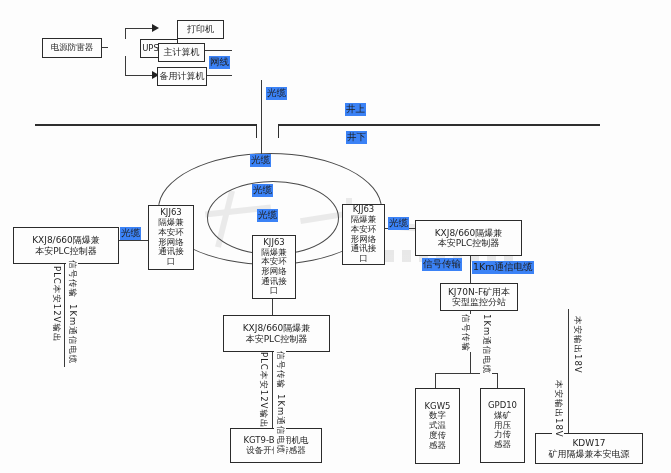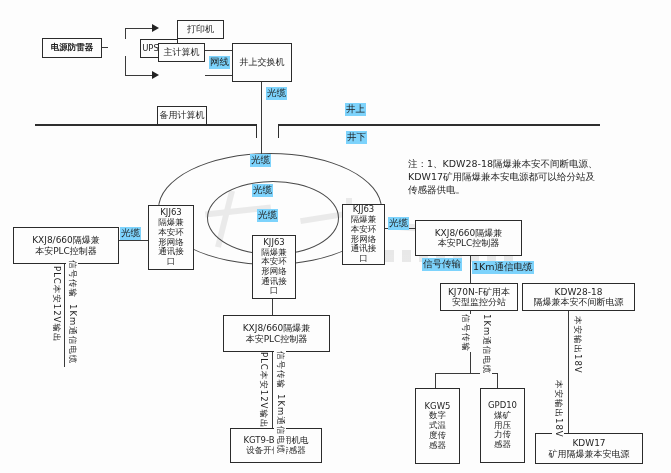--- a/index.html
+++ b/index.html
@@ -8,21 +8,21 @@
     position:relative;width:671px;height:473px;background:#fdfdfd;
     font-family:"DejaVu Sans",sans-serif;color:#1f1f1f;overflow:hidden;
   }
   .box{
     position:absolute;border:1px solid #2b2b2b;background:#fdfdfd;
     display:flex;align-items:center;justify-content:center;text-align:center;
     font-size:9px;line-height:1.12;white-space:pre-line;z-index:3;
   }
   .box.small{font-size:8.5px;line-height:1.14;}
   .lab{
-    position:absolute;font-size:9.5px;background:#7dd3fc;padding:0 1px;
+    position:absolute;font-size:9.5px;background:#3b82f6;padding:0 1px;
     white-space:nowrap;z-index:4;
   }
   .vlab{
     position:absolute;font-size:8.5px;background:#fdfdfd;z-index:4;
     writing-mode:vertical-rl;text-orientation:sideways;letter-spacing:1px;
     white-space:nowrap;
   }
   .line{position:absolute;background:#3a3a3a;z-index:1;}
   .divider{position:absolute;background:#2e2e2e;z-index:1;}
   .ellipse{
@@ -86,26 +86,25 @@
 
   <div class="divider" style="left:35px;top:124px;width:222px;height:2px;"></div>
   <div class="divider" style="left:256px;top:124px;width:1px;height:14px;"></div>
   <div class="divider" style="left:278px;top:124px;width:322px;height:2px;"></div>
   <div class="divider" style="left:278px;top:124px;width:1px;height:14px;"></div>
 
   <div class="arr" style="left:152px;top:24px;"></div>
   <div class="arr" style="left:152px;top:47px;"></div>
   <div class="arr" style="left:152px;top:71px;"></div>
 
-  <div class="box small" style="left:42px;top:38px;width:58px;height:18px;font-weight:bold;">电源防雷器</div>
+  <div class="box small" style="left:42px;top:38px;width:58px;height:18px;">电源防雷器</div>
   <div class="box small" style="left:108px;top:39px;width:36px;height:17px;margin-left:32px;">UPS电源</div>
   <div class="box" style="left:177px;top:20px;width:45px;height:17px;">打印机</div>
   <div class="box" style="left:158px;top:43px;width:45px;height:17px;">主计算机</div>
-  <div class="box" style="left:157px;top:67px;width:48px;height:17px;margin-top:39px;">备用计算机</div>
-  <div class="box" style="left:232px;top:43px;width:58px;height:37px;">井上交换机</div>
+  <div class="box" style="left:157px;top:67px;width:48px;height:17px;">备用计算机</div>
   <div class="lab" style="left:209px;top:56px;">网线</div>
   <div class="lab" style="left:266px;top:87px;">光缆</div>
   <div class="lab" style="left:337px;top:103px;margin-left:8px;">井上</div>
   <div class="lab" style="left:346px;top:131px;">井下</div>
 
   <div class="lab" style="left:250px;top:154px;">光缆</div>
   <div class="lab" style="left:252px;top:184px;">光缆</div>
   <div class="lab" style="left:257px;top:209px;">光缆</div>
 
   <div class="box small" style="left:148px;top:205px;width:44px;height:63px;">KJJ63
@@ -142,36 +141,31 @@
   <div class="box small" style="left:230px;top:428px;width:90px;height:33px;">KGT9-B矿用机电
 设备开停传感器</div>
 
   <div class="lab" style="left:388px;top:217px;">光缆</div>
   <div class="box" style="left:415px;top:220px;width:105px;height:34px;">KXJ8/660隔爆兼
 本安PLC控制器</div>
   <div class="lab" style="left:422px;top:258px;">信号传输</div>
   <div class="lab" style="left:472px;top:261px;">1Km通信电缆</div>
   <div class="box" style="left:440px;top:283px;width:76px;height:26px;">KJ70N-F矿用本
 安型监控分站</div>
-  <div class="box" style="left:522px;top:283px;width:111px;height:26px;">KDW28-18
-隔爆兼本安不间断电源</div>
   <div class="vlab" style="left:459px;top:314px;">信号传输</div>
   <div class="vlab" style="left:480px;top:314px;">1Km通信电缆</div>
   <div class="vlab" style="left:571px;top:316px;">本安输出18V</div>
   <div class="vlab" style="left:552px;top:380px;">本安输出18V</div>
   <div class="box small" style="left:415px;top:388px;width:43px;height:74px;">KGW5
 数字
 式温
 度传
 感器</div>
   <div class="box small" style="left:480px;top:388px;width:43px;height:73px;">GPD10
 煤矿
 用压
 力传
 感器</div>
   <div class="box" style="left:535px;top:433px;width:106px;height:29px;">KDW17
 矿用隔爆兼本安电源</div>
 
-  <div class="note">注：1、KDW28-18隔爆兼本安不间断电源、
-KDW17矿用隔爆兼本安电源都可以给分站及
-传感器供电。</div>
 
 </div>
 
 </body></html>

